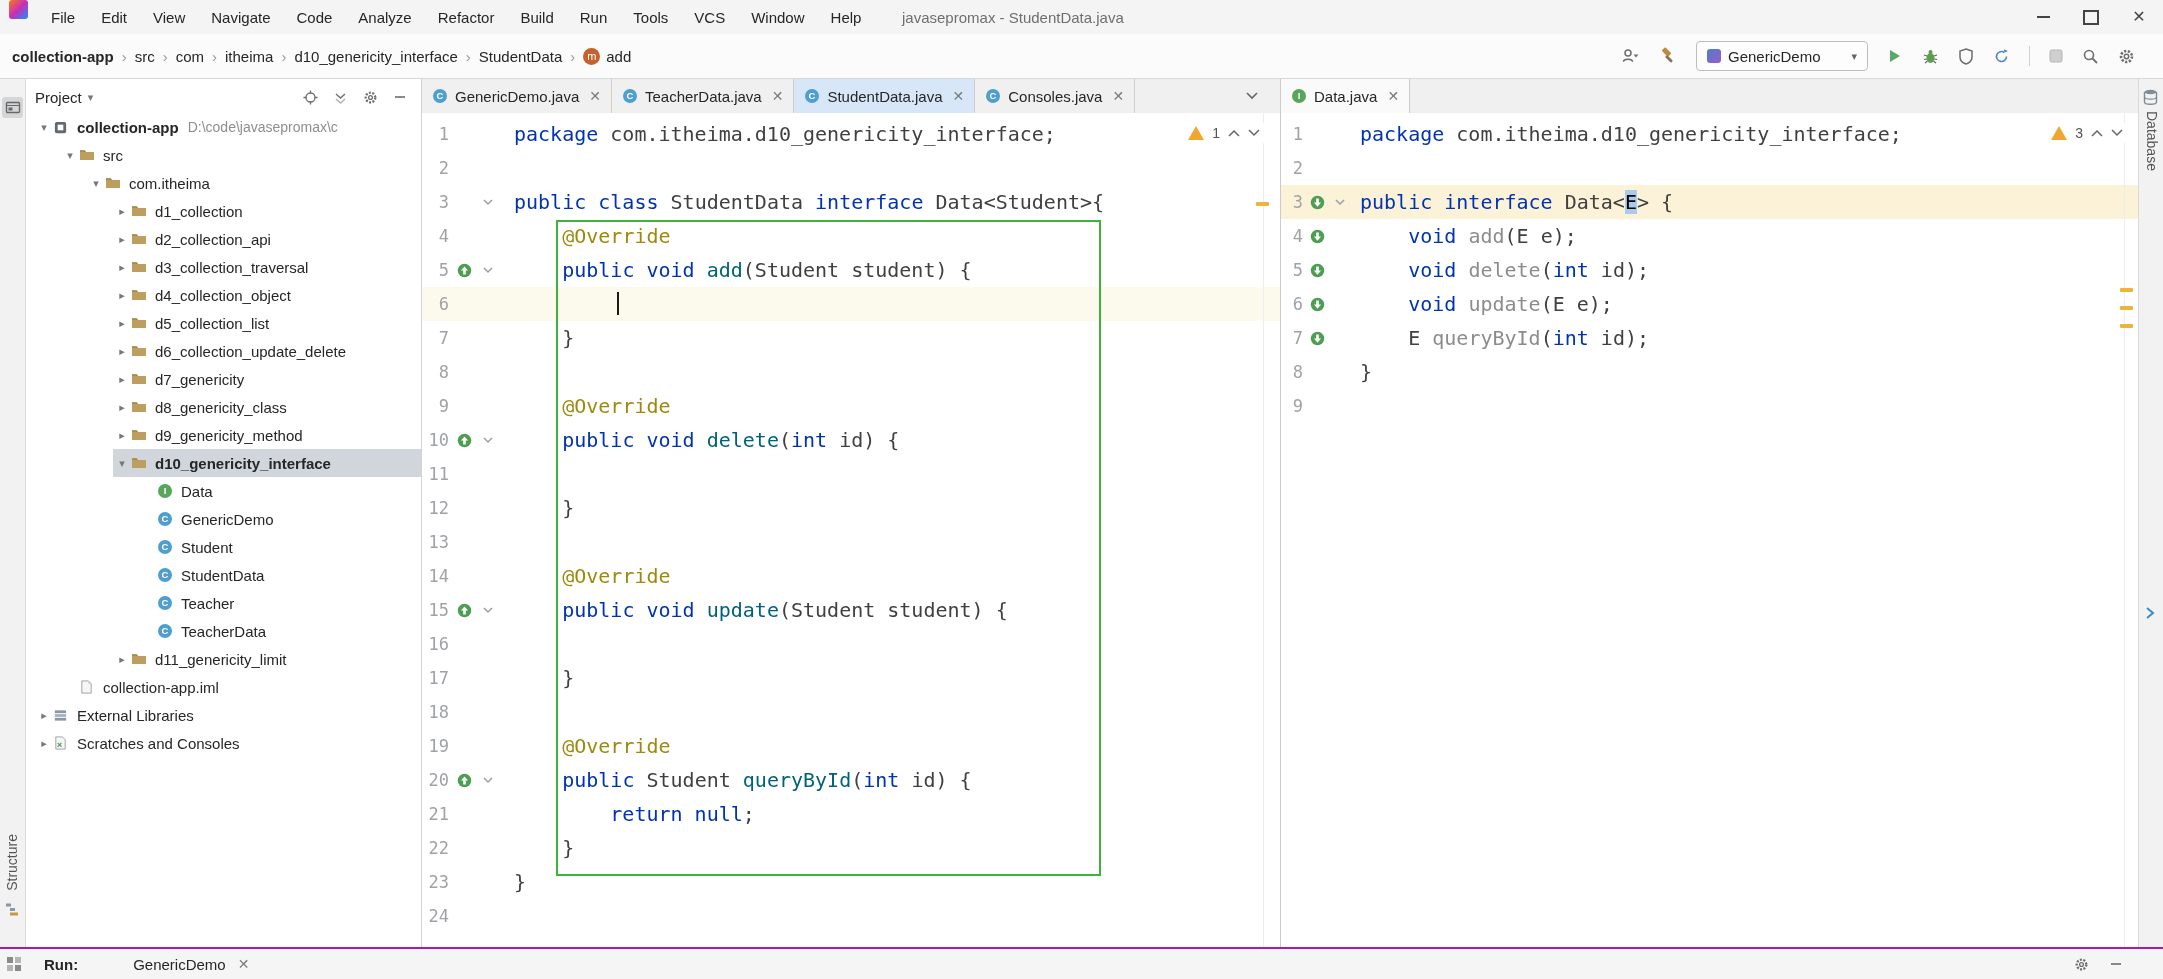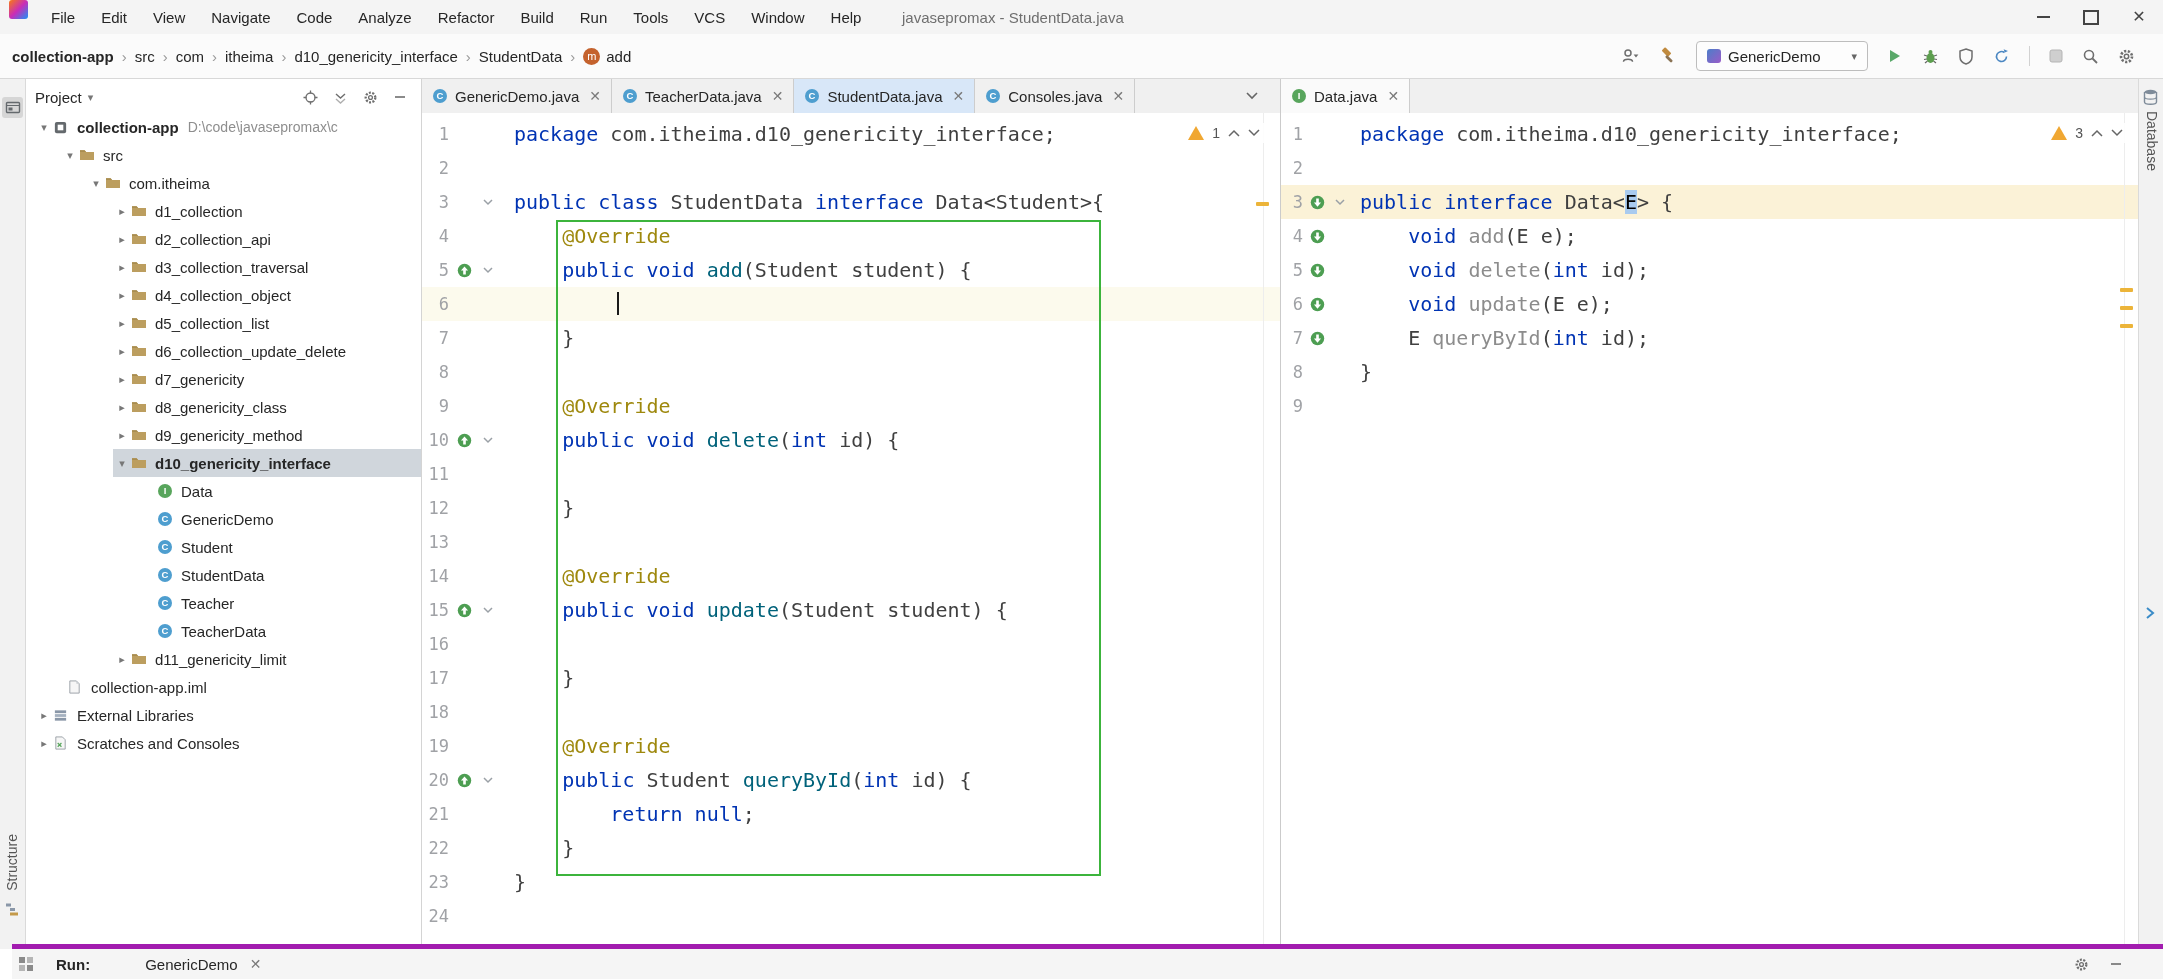--- a/index.html
+++ b/index.html
@@ -110,22 +110,22 @@
   .caret-bar{position:absolute;left:195px;top:179px;width:2px;height:23px;background:#1A1A1A;}
   .inspect{position:absolute;top:10px;display:flex;align-items:center;gap:8px;font-size:14px;
            color:#555;background:rgba(255,255,255,.85);padding:2px 4px;}
   .inspect-left{right:16px;}  .inspect-right{right:12px;}
   .warn-tri{width:0;height:0;border-left:8px solid transparent;border-right:8px solid transparent;
             border-bottom:14px solid #F0A732;}
   .vtrack{position:absolute;top:0;bottom:0;width:1px;background:#EDEDED;}
   .stripe-mark{position:absolute;width:13px;height:4px;background:#ECB439;border-radius:1px;}
 
   
-  .runbar{position:absolute;left:12px;right:0;bottom:0;height:30px;background:#F5F5F5;
-          border-top:5px solid #a21caf;display:flex;align-items:center;font-size:15px;z-index:6;}
+  .runbar{position:absolute;left:0;right:0;bottom:0;height:30px;background:#F5F5F5;
+          border-top:2px solid #a21caf;display:flex;align-items:center;font-size:15px;z-index:6;}
   .grid-icon{margin-left:6px;display:flex;}
   .run-label{font-weight:bold;margin-left:22px;}
   .run-tab{margin-left:55px;display:flex;align-items:center;gap:9px;}
   .runbar-right{margin-left:auto;display:flex;align-items:center;gap:20px;padding-right:40px;color:#666;}
 </style>
 </head>
 <body>
 
 <div class="app">
 
@@ -555,21 +555,21 @@
               <span class="chevron">▸</span>
               <span class="tree-icon">
                 <svg width="16" height="16" viewBox="0 0 16 16">
                   <path d="M1 3.2 h4.6 l1.5 1.9 H15 V13 H1 Z" fill="#BC9E5F"></path>
                   <path d="M1 3.2 h4.6 l1.5 1.9 H1 Z" fill="#A98D4F"></path>
                 </svg>
               </span>
               <span class="tree-label">d11_genericity_limit</span>
             </div>
           </div>
-          <div class="tree-row" style="padding-left: 24px;">
+          <div class="tree-row" style="padding-left: 36px;">
             <div class="row-content">
               <span class="chevron"></span>
               <span class="tree-icon">
                 <svg width="15" height="16" viewBox="0 0 16 16">
                   <path d="M3 1.5 h7 l3 3 V14.5 H3 Z" fill="#F6F6F6" stroke="#9AA0A6"></path>
                   <path d="M10 1.5 l3 3 h-3 Z" fill="#C9CDD1"></path>
                 </svg>
               </span>
               <span class="tree-label">collection-app.iml</span>
             </div>

